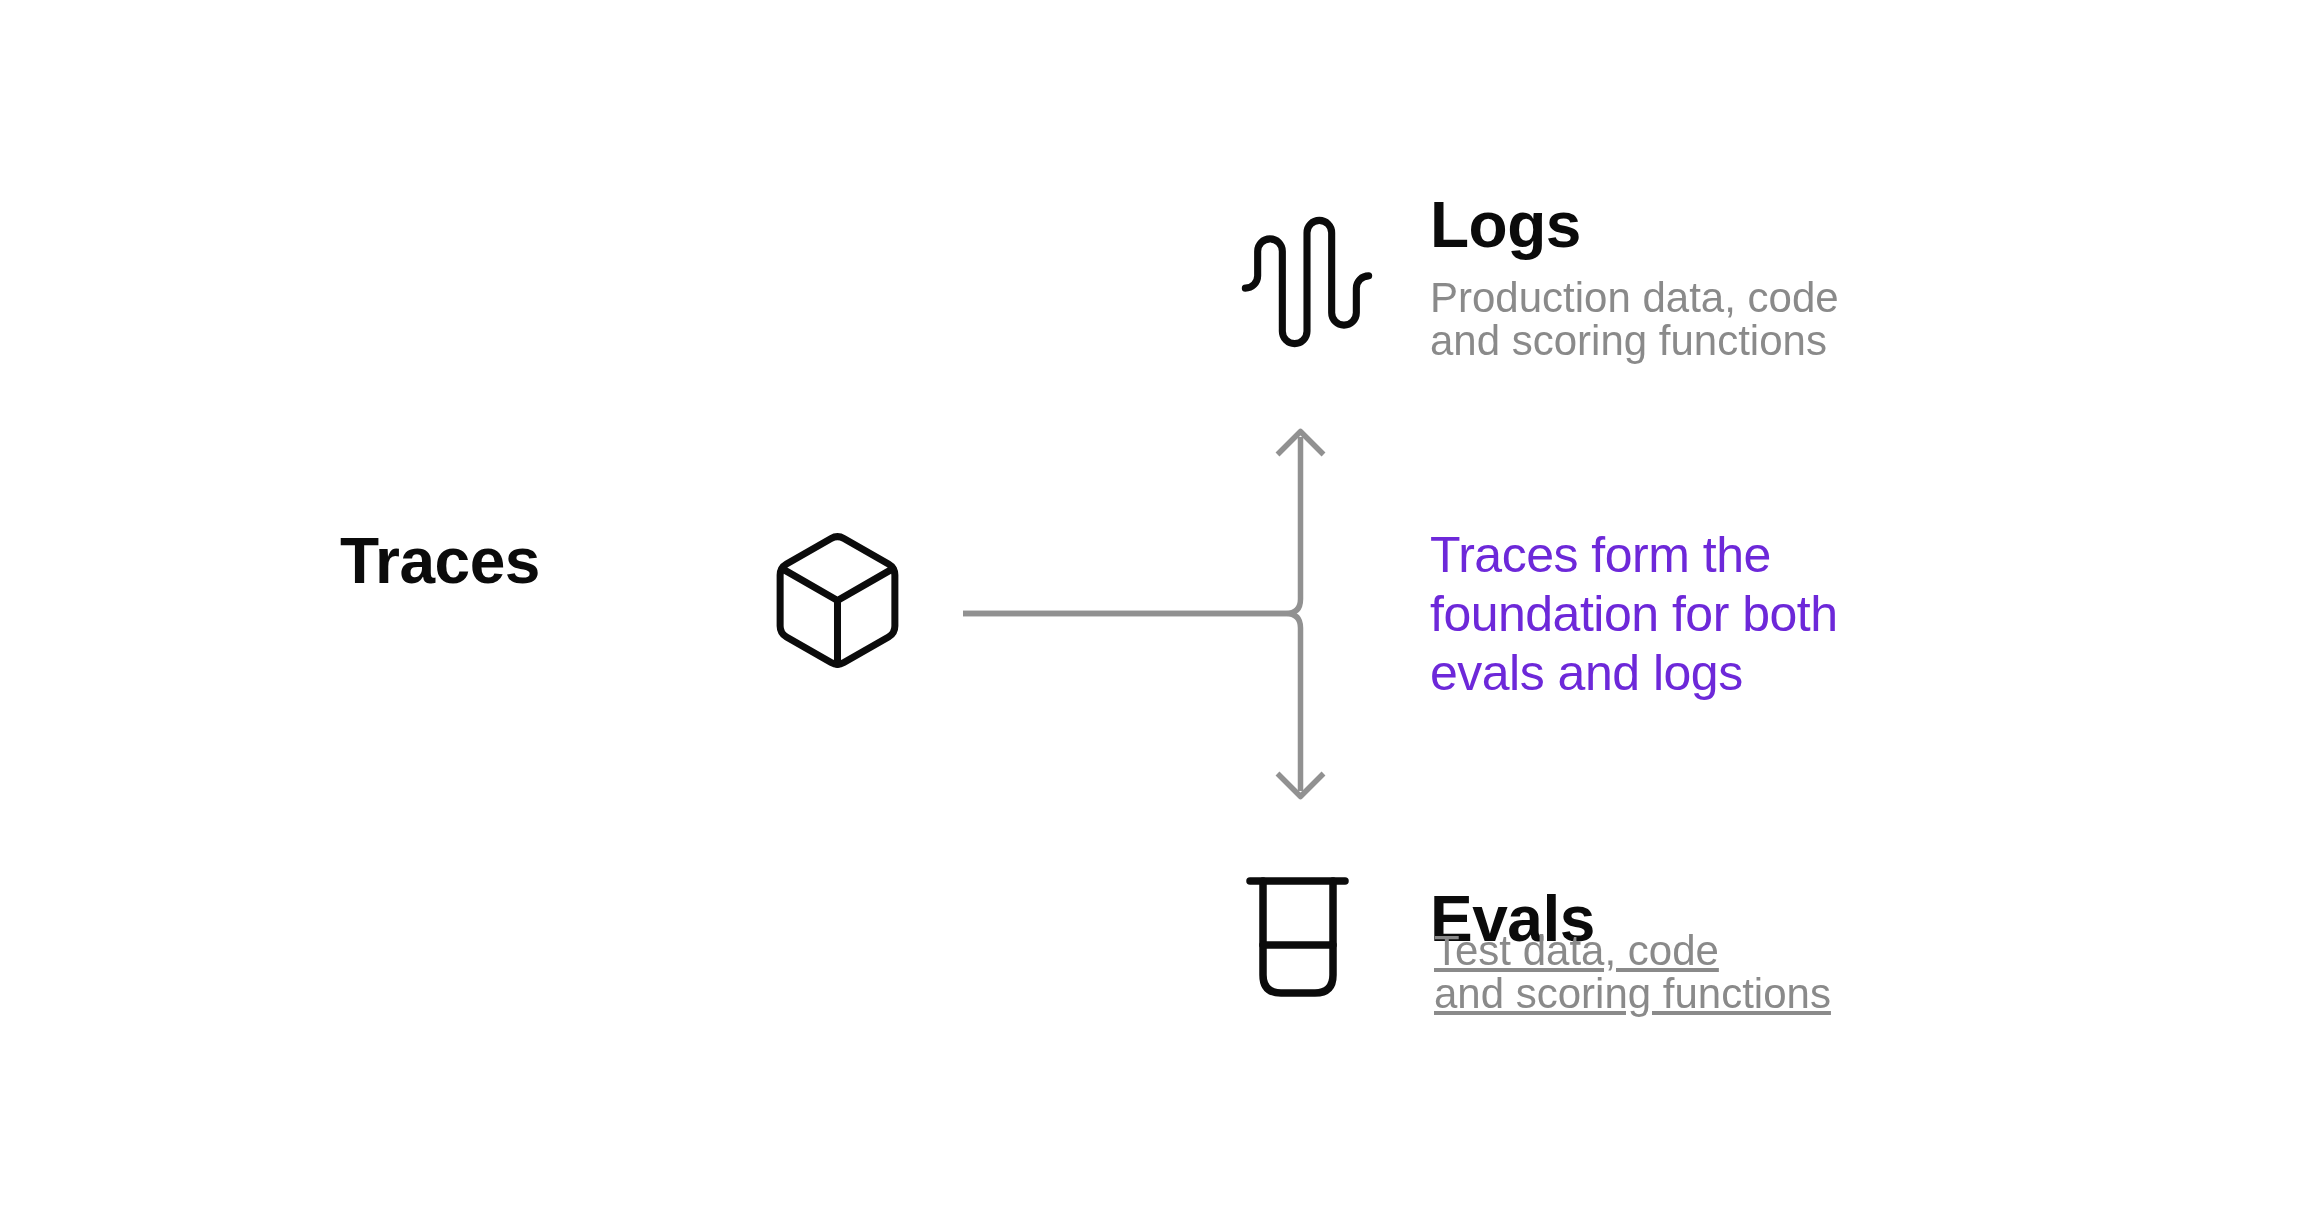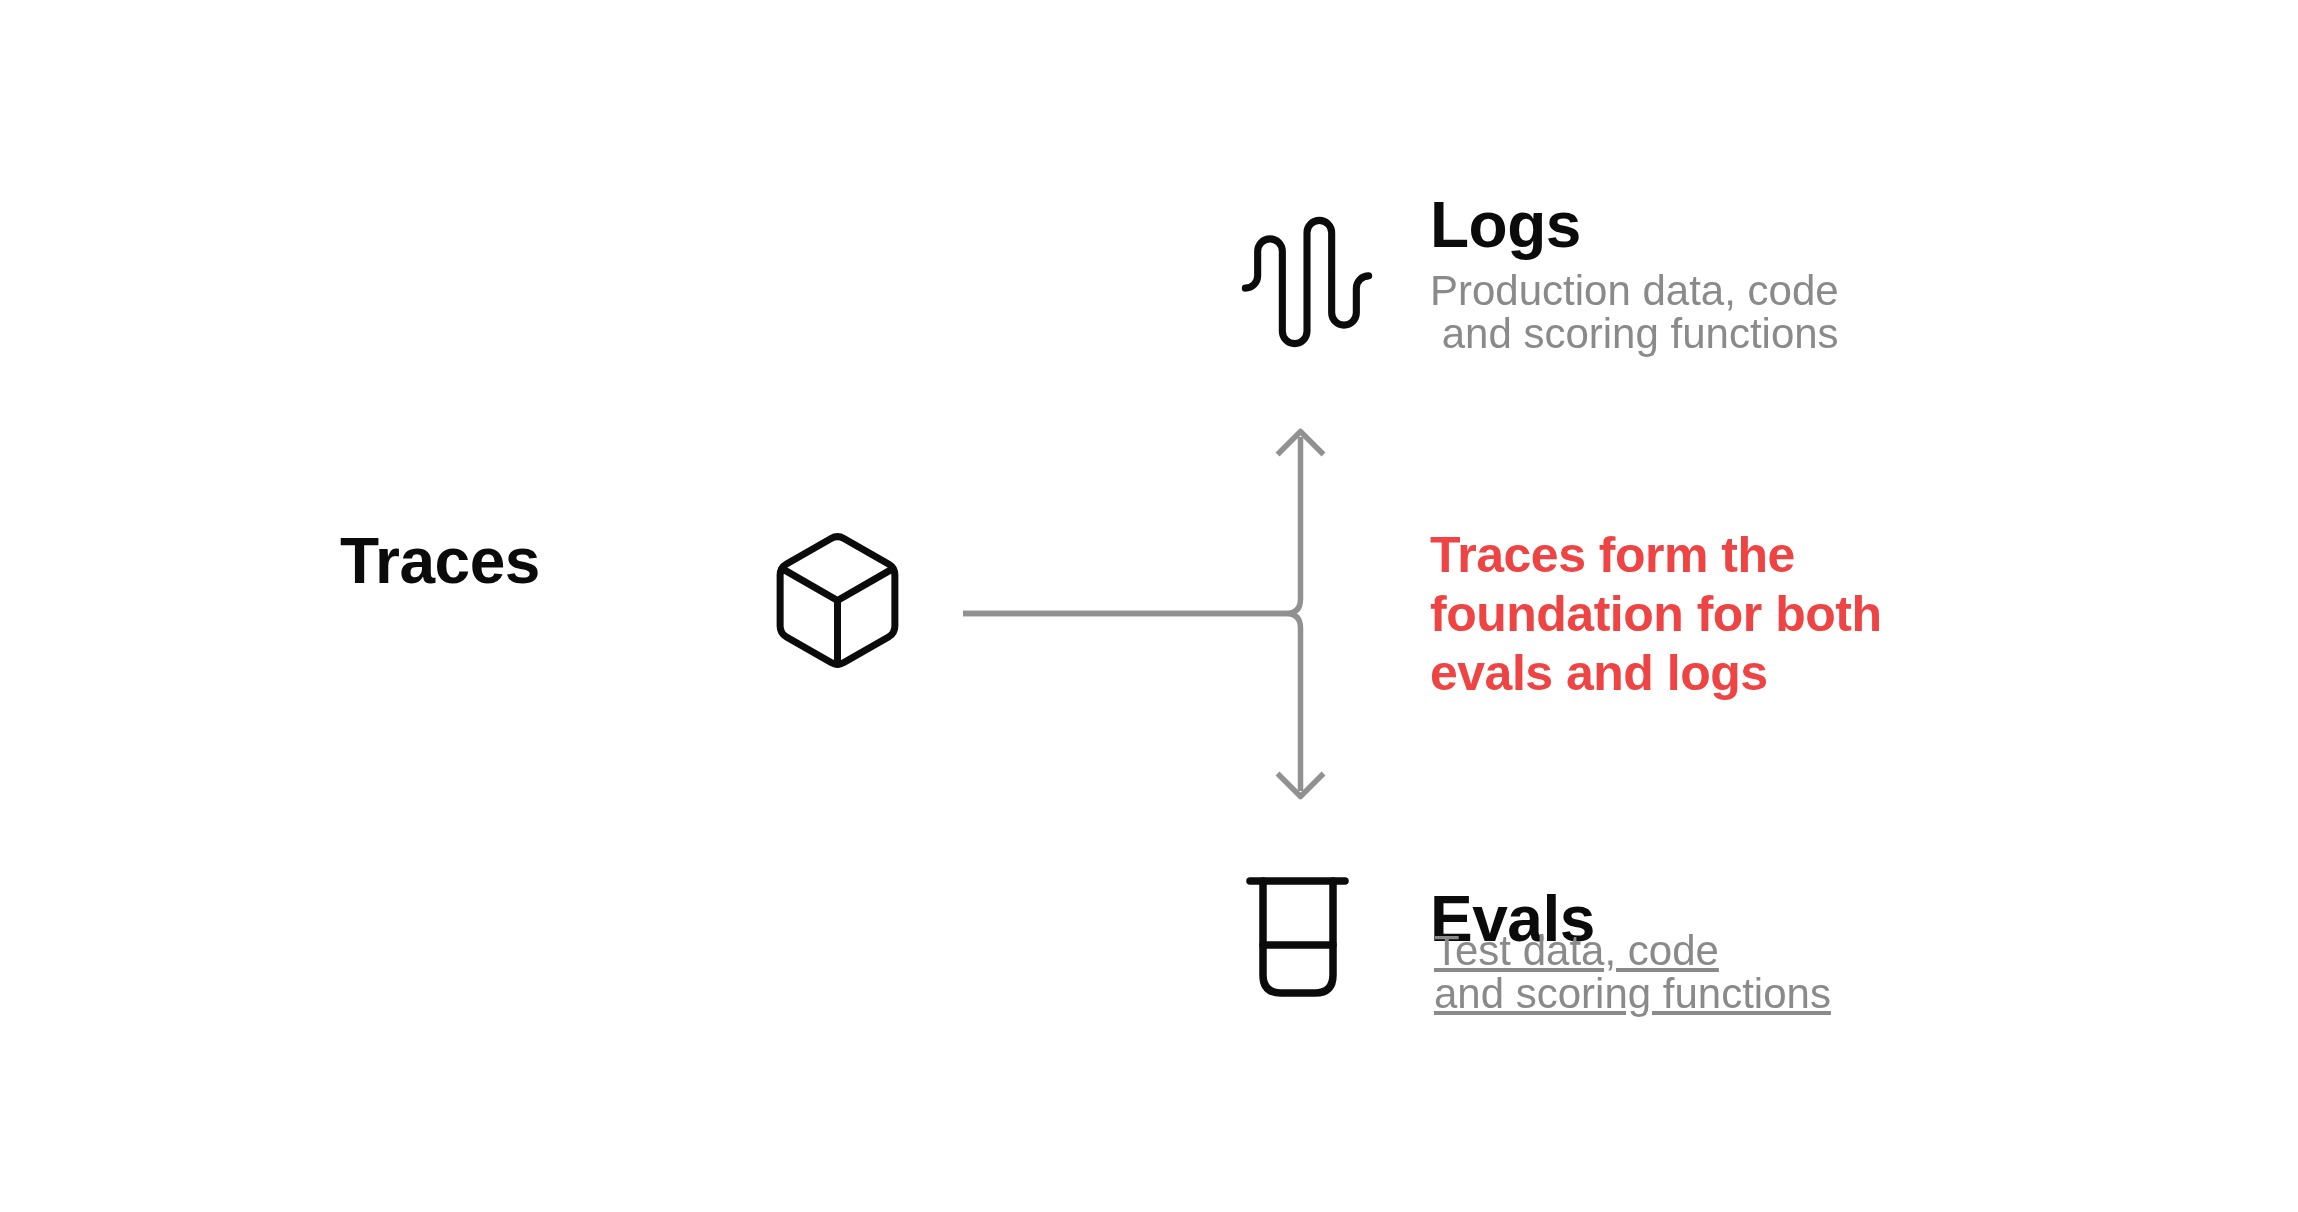--- a/index.html
+++ b/index.html
@@ -26,24 +26,24 @@
   }
   .node-desc {
     font-size: 42px;
     font-weight: 400;
     line-height: 43px;
     color: #8a8a8a;
     white-space: pre-line;
   }
   .statement {
     font-size: 50px;
-    font-weight: 700;
+    font-weight: 400;
     line-height: 59px;
     letter-spacing: -0.5px;
-    color: #ef4444;
+    color: #6d28d9;
     white-space: pre-line;
   }
   svg { display: block; }
   .arrows-overlay {
     position: absolute;
     left: 0;
     top: 0;
     width: 2298px;
     height: 1212px;
     pointer-events: none;
@@ -67,21 +67,21 @@
   <svg class="abs" style="left:761px; top:524px;" width="153" height="153" viewBox="0 0 24 24" aria-hidden="true" fill="none" stroke="#0b0b0b" stroke-width="1.1" stroke-linecap="round" stroke-linejoin="round">
     <path d="M21 8a2 2 0 0 0-1-1.73l-7-4a2 2 0 0 0-2 0l-7 4A2 2 0 0 0 3 8v8a2 2 0 0 0 1 1.73l7 4a2 2 0 0 0 2 0l7-4A2 2 0 0 0 21 16Z"></path>
     <path d="m3.3 7 8.7 5 8.7-5"></path>
     <path d="M12 22V12"></path>
   </svg>
 
   <svg class="abs" style="left:1233px; top:208px;" width="148" height="148" viewBox="0 0 24 24" aria-hidden="true" fill="none" stroke="#0b0b0b" stroke-width="1.15" stroke-linecap="round" stroke-linejoin="round">
     <path d="M2 13a2 2 0 0 0 2-2V7a2 2 0 0 1 4 0v13a2 2 0 0 0 4 0V4a2 2 0 0 1 4 0v13a2 2 0 0 0 4 0v-4a2 2 0 0 1 2-2"></path>
   </svg>
   <div class="abs node-title" style="left:1430px; top:200px;">Logs</div>
-  <div class="abs node-desc" style="left:1430px; top:269px;text-align:right;">Production data, code
+  <div class="abs node-desc" style="left:1430px; top:276px;">Production data, code
 and scoring functions</div>
 
   <div class="abs statement" style="left:1430px; top:526px;">Traces form the
 foundation for both
 evals and logs</div>
 
   <svg class="abs" style="left:1243px; top:875px;" width="110" height="130" viewBox="0 0 110 130" aria-hidden="true" fill="none" stroke="#0b0b0b" stroke-width="7.5" stroke-linecap="round" stroke-linejoin="round">
     <path d="M7 6 H102"></path>
     <path d="M20 6 V100 Q20 118 38 118 H72 Q90 118 90 100 V6"></path>
     <path d="M20 70 H90"></path>

